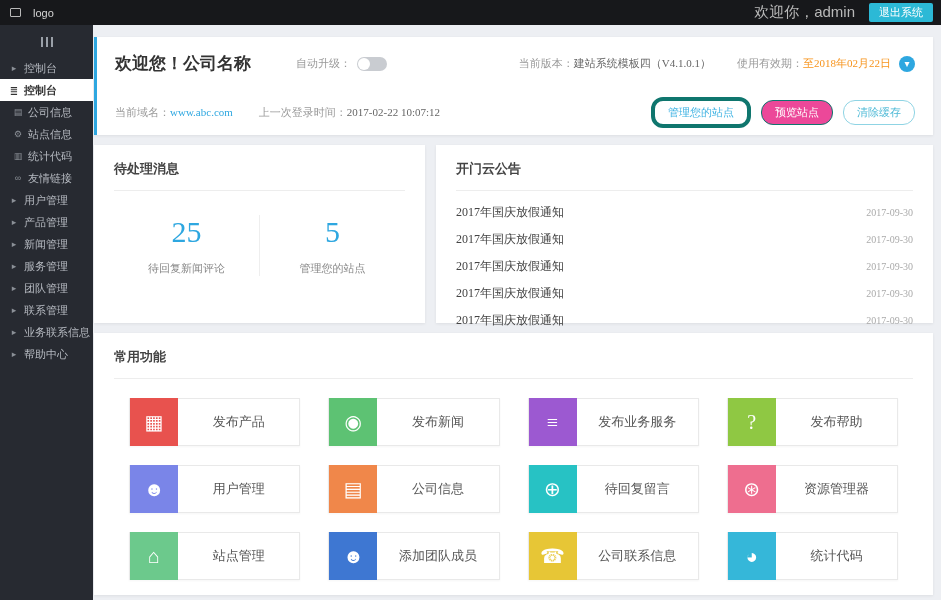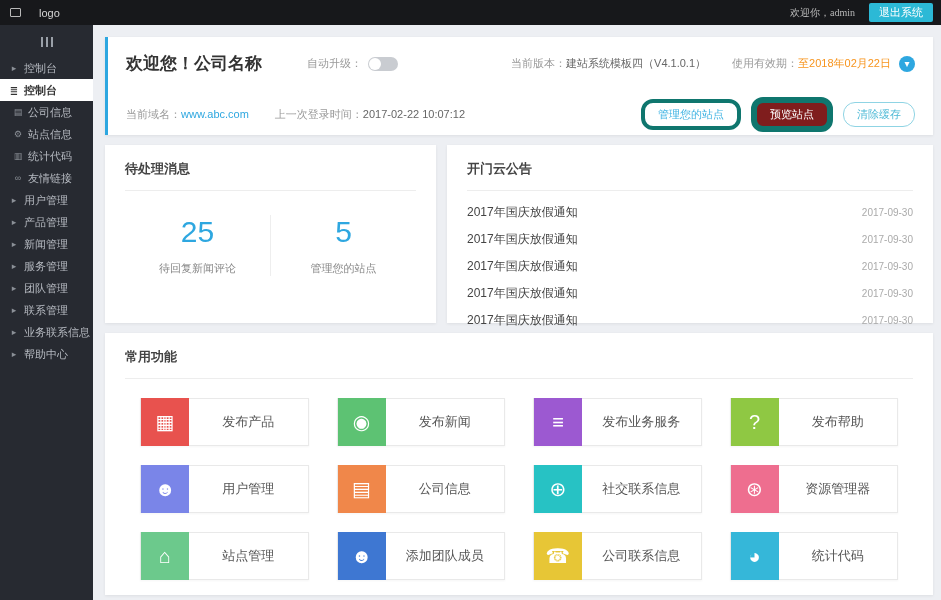--- a/index.html
+++ b/index.html
@@ -1,62 +1,62 @@
 <!DOCTYPE html>
 <html><head>
 <meta charset="utf-8">
 <style>
   * { margin:0; padding:0; box-sizing:border-box; }
   html,body { width:941px; height:600px; overflow:hidden; }
   body { font-family:"Liberation Sans","DejaVu Sans",sans-serif; background:#edeff3; }
 
   
   .topbar { height:25px; background:#17181b; display:flex; justify-content:space-between; align-items:center; padding:0 8px 0 10px; }
-  .logo { display:flex; align-items:center; gap:18px; color:#d5d5d5; font-size:11px; }
+  .logo { display:flex; align-items:center; gap:12px; color:#d5d5d5; font-size:11px; }
   .logo-mark { width:11px; height:9px; border:1px solid #b9b9b9; border-radius:1px; display:inline-block; }
   .topbar-right { display:flex; align-items:center; gap:14px; height:100%; }
-  .welcome-text { color:#b9b9b9; font-size:10px;font-family:Liberation Serif, serif; }
+  .welcome-text { color:#b9b9b9; font-size:15px; }
   .logout { background:#2cb9d6; color:#fff; border:none; height:19px; padding:0 10px; font-size:11px; border-radius:2px; cursor:pointer; font-family:inherit; }
 
   
   .layout { display:flex; height:575px; }
 
   
   .sidebar { width:93px; flex:none; background:#272a31; padding-top:6px; }
   .collapse { height:22px; display:flex; align-items:center; justify-content:center; gap:3px; cursor:pointer; margin-bottom:4px; }
   .collapse i { width:2px; height:10px; background:#9aa0a8; display:block; }
   .nav-item { height:22px; display:flex; align-items:center; gap:5px; padding-left:9px; font-size:11px; color:#b6bac1; cursor:pointer; white-space:nowrap; }
   .nav-item .nav-icon { font-size:9px; color:#8b9097; width:10px; text-align:center; flex:none; }
   .nav-item.sub { padding-left:13px; }
   .nav-item.active { background:#ffffff; color:#333; font-weight:bold; }
   .nav-item.active .nav-icon { color:#333; font-size:10px; }
 
   
-  .main { flex:1; padding:12px 8px 0 12px; overflow:hidden; }
+  .main { flex:1; padding:12px 8px 0 1px; overflow:hidden;font-family:Liberation Serif, serif; }
   .card { background:#fff; box-shadow:0 1px 3px rgba(0,0,0,.07); }
 
   
   .welcome-card { border-left:3px solid #2ea7e0; padding:15px 18px 13px; margin-bottom:10px; height:98px; }
   .w-row1 { display:flex; align-items:center; }
   .w-title { font-size:17px; color:#333; font-weight:bold; }
   .auto-upg { margin-left:45px; display:flex; align-items:center; gap:6px; font-size:11px; color:#999; }
   .toggle { width:30px; height:14px; background:#c9ccd1; border-radius:7px; position:relative; display:inline-block; cursor:pointer; }
   .knob { position:absolute; left:1px; top:1px; width:12px; height:12px; background:#fff; border-radius:50%; }
   .spacer { flex:1; }
   .meta { font-size:11px; margin-left:26px; white-space:nowrap; }
   .meta.first { margin-left:0; }
   .lbl { color:#9a9a9a; }
   .val { color:#666; }
   .val.orange { color:#f7941d; }
   .circle-btn { width:16px; height:16px; border-radius:50%; background:#2ea7e0; color:#fff; display:inline-flex; align-items:center; justify-content:center; font-size:10px; margin-left:8px; cursor:pointer; flex:none; }
   .w-row2 { display:flex; align-items:center; margin-top:22px; }
   .link { color:#2ea7e0; text-decoration:none; cursor:pointer; }
   .pill { font-size:11px; padding:4px 13px; border-radius:12px; margin-left:10px; cursor:pointer; font-family:inherit; white-space:nowrap; }
   .pill.outline  { border:4px solid #0f766e; color:#3fb3e3; background:#fff; }
-  .pill.solid    { border:6px solid #0f766e; background:#7f1d1d; color:#fff; }
+  .pill.solid    { border:1px solid #0f766e; background:#ec4899; color:#fff; }
   .pill.outline2 { border:1px solid #8fd4e4; color:#4cb9d6; background:#fff; }
 
   
   .mid-row { display:flex; gap:11px; margin-bottom:10px; height:178px; }
   .pending-card { width:331px; flex:none; padding:15px 20px; }
   .ann-card { flex:1; padding:15px 20px; }
   .card-title { font-size:13px; color:#444; font-weight:bold; padding-bottom:12px; border-bottom:1px solid #ededed; }
   .stats { display:flex; margin-top:24px; }
   .stat { flex:1; text-align:center; }
   .stat + .stat { border-left:1px solid #eee; }
@@ -254,21 +254,21 @@
         <div class="tile">
           <span class="tile-icon" style="background-color: rgb(122, 133, 232);">☻</span>
           <span class="tile-label">用户管理</span>
         </div>
         <div class="tile">
           <span class="tile-icon" style="background-color: rgb(240, 135, 74);">▤</span>
           <span class="tile-label">公司信息</span>
         </div>
         <div class="tile">
           <span class="tile-icon" style="background-color: rgb(39, 194, 196);">⊕</span>
-          <span class="tile-label">社交联系信息</span>
+          <span class="tile-label">待回复留言</span>
         </div>
         <div class="tile">
           <span class="tile-icon" style="background-color: rgb(238, 110, 143);">⊛</span>
           <span class="tile-label">资源管理器</span>
         </div>
 
         <div class="tile">
           <span class="tile-icon" style="background-color: rgb(108, 201, 140);">⌂</span>
           <span class="tile-label">站点管理</span>
         </div>

